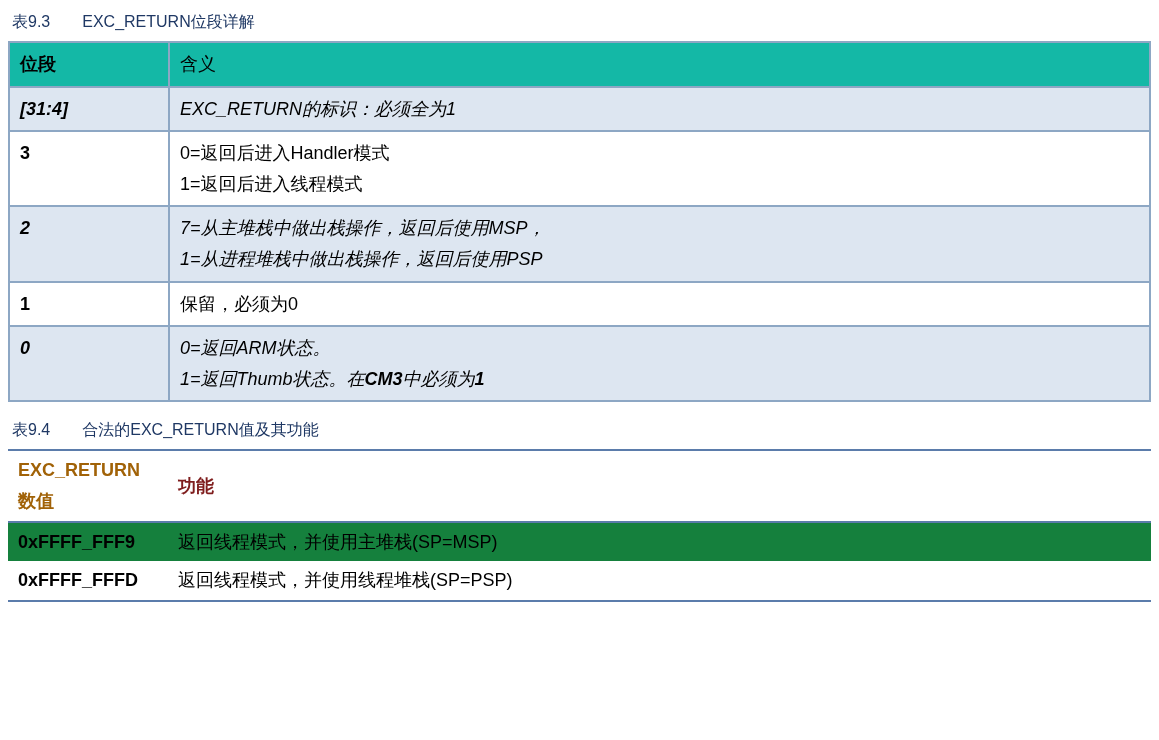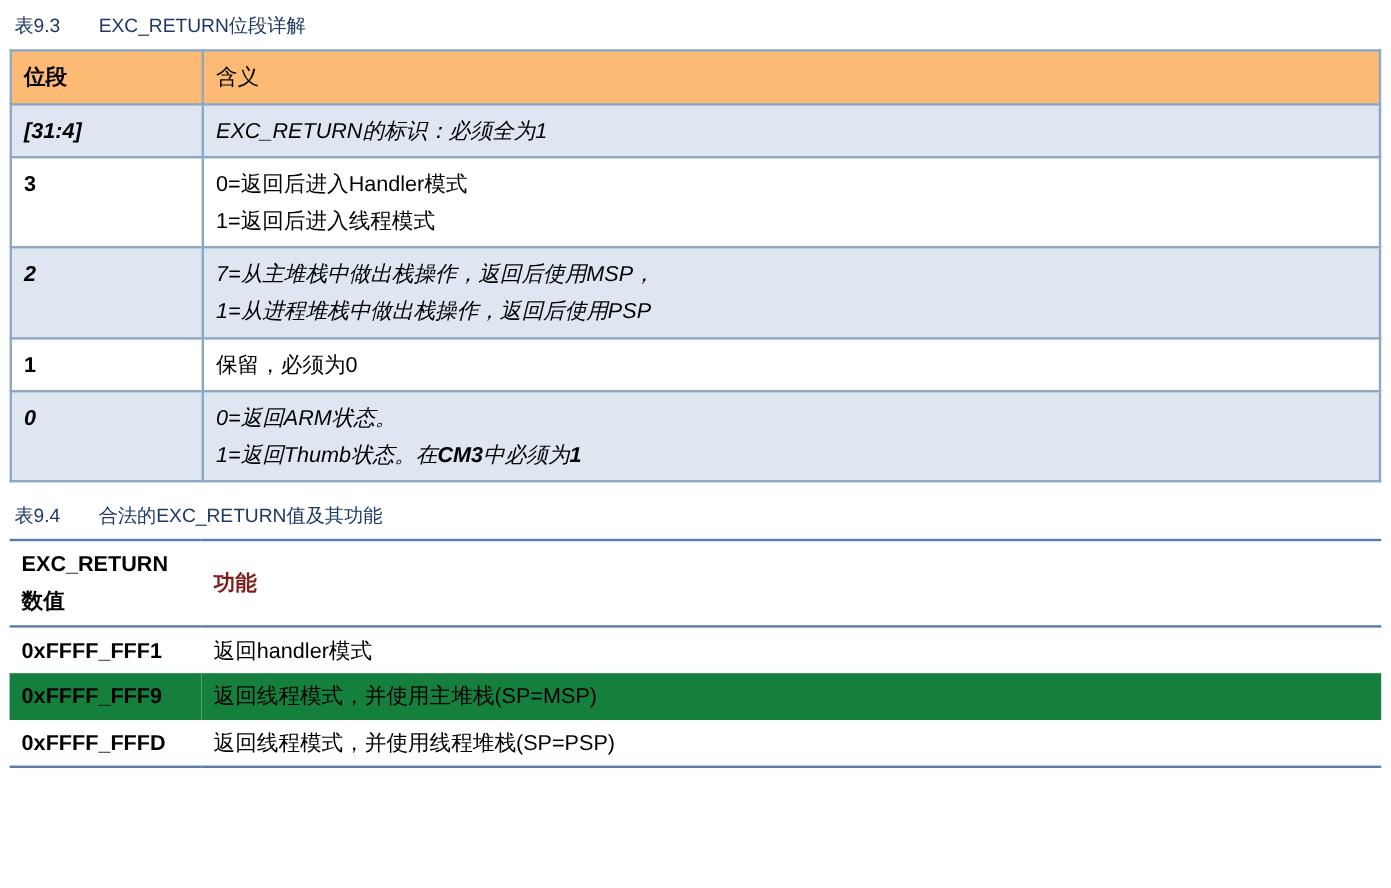--- a/index.html
+++ b/index.html
@@ -29,21 +29,21 @@
       border: 2px solid #8da7c4;
     }
     table.tbl1 th, table.tbl1 td {
       border: 2px solid #8da7c4;
       padding: 6px 10px;
       text-align: left;
       vertical-align: top;
       line-height: 1.7;
     }
     table.tbl1 th {
-      background: #fdba74;
+      background: #14b8a6;
       font-weight: normal;
       color: #000;
       margin-left: 28px;
     }
     table.tbl1 tr.even td {
       background: #dde6f1;
       font-style: italic;
     }
     table.tbl1 tr.odd td {
       background: #ffffff;
@@ -64,21 +64,21 @@
     }
     table.tbl2 th, table.tbl2 td {
       padding: 4px 10px;
       text-align: left;
       line-height: 1.7;
     }
     table.tbl2 .col1 {
       width: 160px;
     }
     table.tbl2 thead th.h1 {
-      color: #000000;
+      color: #a16207;
       font-weight: bold;
     }
     table.tbl2 thead th.h2 {
       font-weight: bold;
       color: #7f1d1d;
     }
     table.tbl2 thead tr {
       border-top: 2px solid #5b7cab;
       border-bottom: 2px solid #5b7cab;
     }
@@ -148,24 +148,20 @@
     <thead>
       <tr>
         <th class="col1 h1">
           <div>EXC_RETURN</div>
           <div>数值</div>
         </th>
         <th class="h2">功能</th>
       </tr>
     </thead>
     <tbody>
-      <tr>
-        <td class="col1 key">0xFFFF_FFF1</td>
-        <td>返回handler模式</td>
-      </tr>
       <tr class="alt">
         <td class="col1 key">0xFFFF_FFF9</td>
         <td>返回线程模式，并使用主堆栈(SP=MSP)</td>
       </tr>
       <tr>
         <td class="col1 key">0xFFFF_FFFD</td>
         <td>返回线程模式，并使用线程堆栈(SP=PSP)</td>
       </tr>
     </tbody>
   </table>

